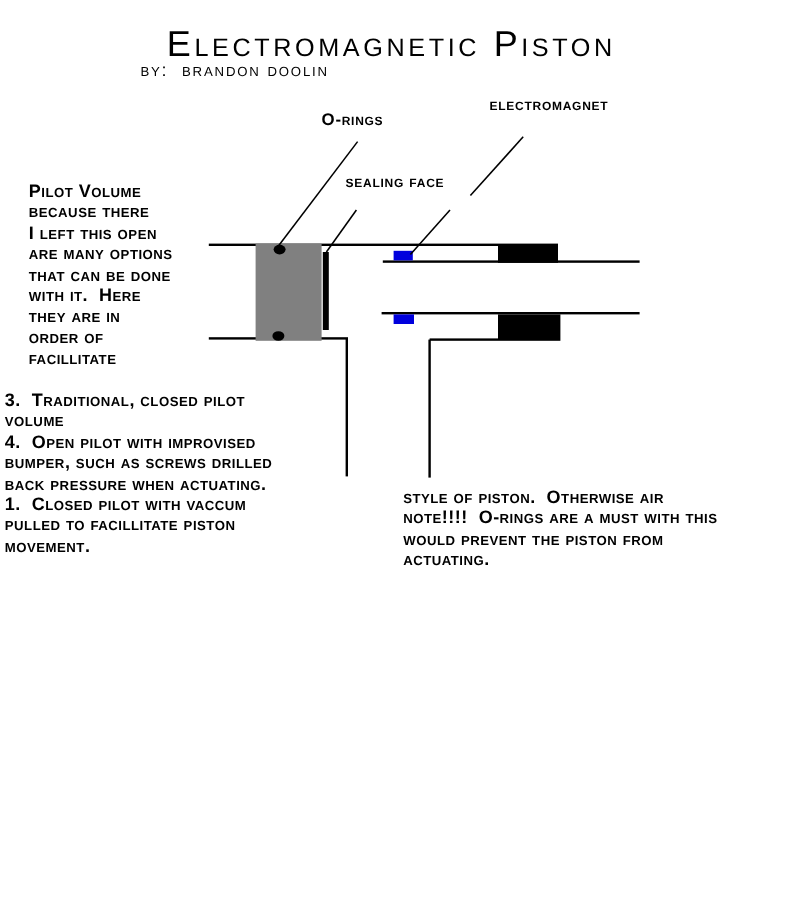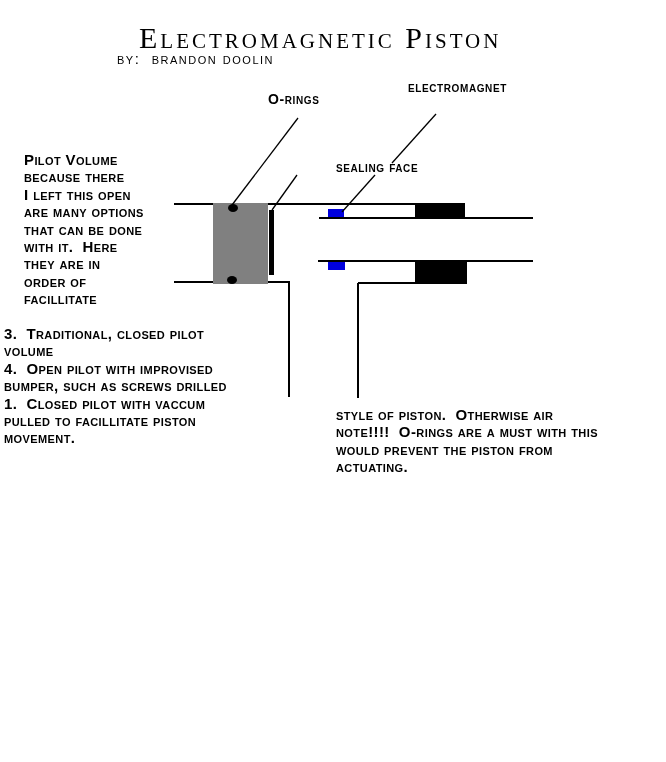--- a/index.html
+++ b/index.html
@@ -6,21 +6,21 @@
   .page {
     position:relative; width:666px; height:762px;
     background:var(--background,#ffffff);
     color:var(--ink-black,#000000);
     font-family:"Liberation Sans", sans-serif;
     overflow:hidden;
   }
   .title {
     position:absolute; left:139px; top:21px;
     font-size:30px; font-weight:normal; font-variant:small-caps;
-    letter-spacing:3px; white-space:pre;font-family:Liberation Serif, serif;
+    letter-spacing:3px; white-space:pre;
   }
   .byline {
     position:absolute; left:117px; top:50px;
     font-size:15px; font-weight:normal; font-variant:small-caps;
     letter-spacing:1.5px; white-space:pre;
   }
   .dlabel {
     position:absolute; font-size:14px; font-weight:bold;
     font-variant:small-caps; letter-spacing:0.6px; white-space:pre;
   }
@@ -50,39 +50,40 @@
 </head>
 <body>
 
 <div class="page">
 
   <div class="title">Electromagnetic Piston</div>
   <div class="byline">by:  brandon doolin</div>
 
   <div class="dlabel" style="left:268px; top:91px;">O-rings</div>
   <div class="dlabel" style="left:408px; top:79px;">electromagnet</div>
-  <div class="dlabel" style="left:288px; top:159px;margin-left:48px;">sealing face</div>
+  <div class="dlabel" style="left:288px; top:143px;">sealing face</div>
 
   <div class="tb" style="left:24px; top:151px; width:175px;">
     <div class="ln">Pilot Volume</div>
     <div class="ln">because there</div>
     <div class="ln">I left this open</div>
     <div class="ln">are many options</div>
     <div class="ln">that can be done</div>
     <div class="ln">with it.  Here</div>
     <div class="ln">they are in</div>
     <div class="ln">order of</div>
     <div class="ln">facillitate</div>
   </div>
 
   <div class="tb" style="left:4px; top:325px; width:300px;">
     <div class="ln">3.  Traditional, closed pilot</div>
     <div class="ln">volume</div>
     <div class="ln">4.  Open pilot with improvised</div>
     <div class="ln">bumper, such as screws drilled</div>
+    <div class="ln">back pressure when actuating.</div>
     <div class="ln">1.  Closed pilot with vaccum</div>
     <div class="ln">pulled to facillitate piston</div>
     <div class="ln">movement.</div>
   </div>
 
   <div class="tb" style="left:336px; top:406px; width:320px;">
     <div class="ln">style of piston.  Otherwise air</div>
     <div class="ln">note!!!!  O-rings are a must with this</div>
     <div class="ln">would prevent the piston from</div>
     <div class="ln">actuating.</div>

